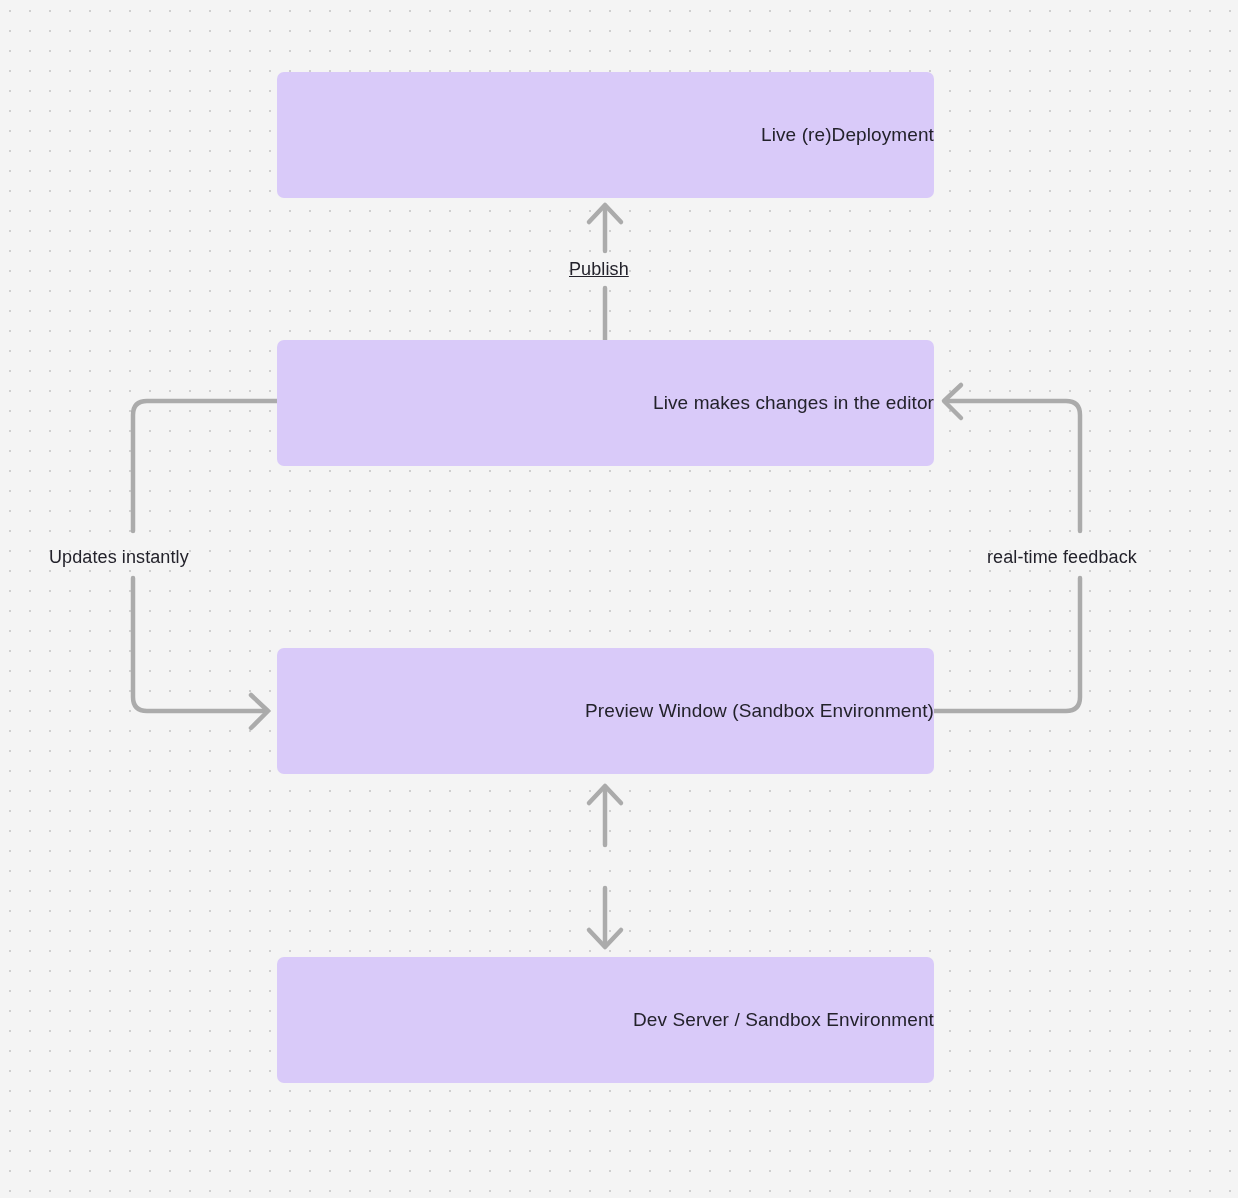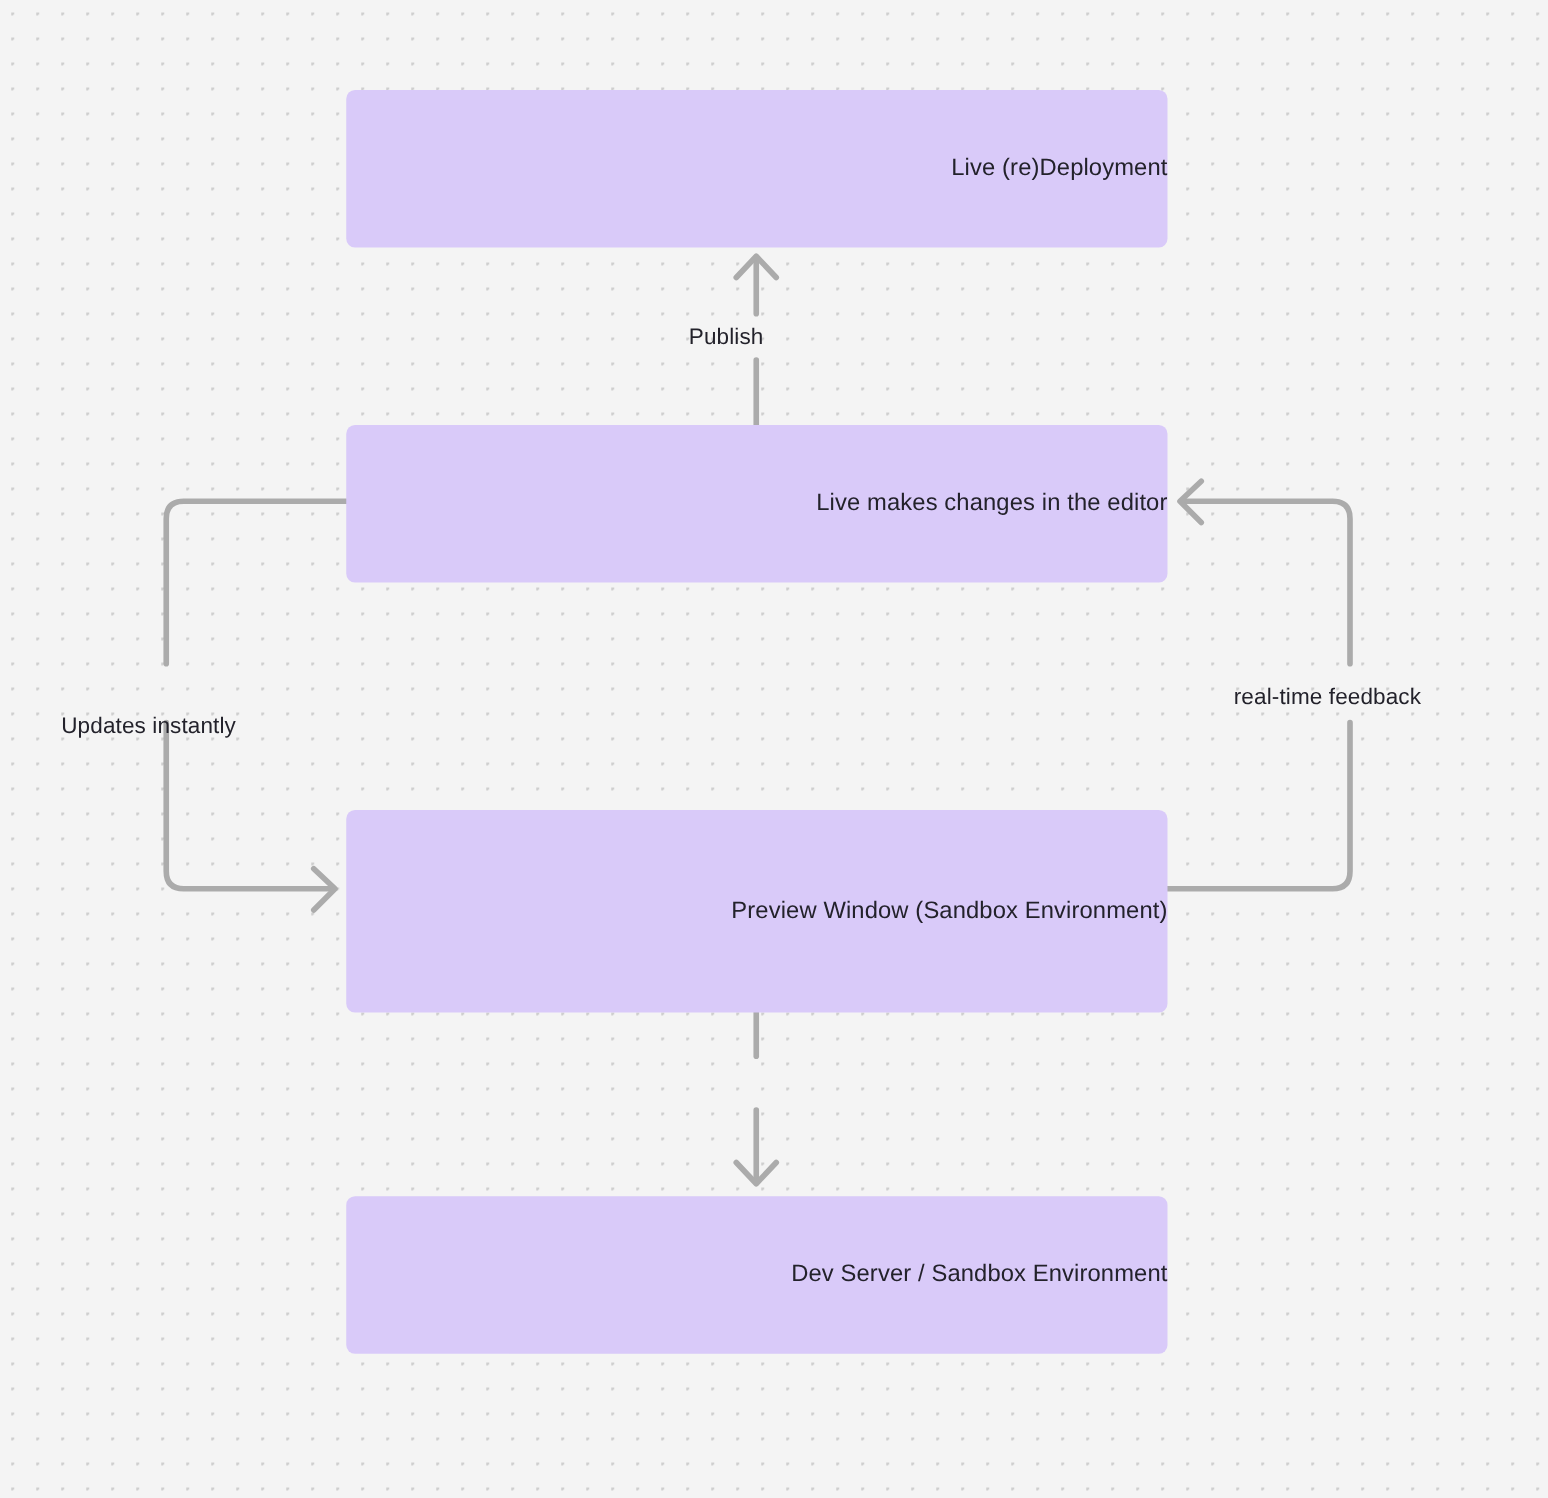--- a/index.html
+++ b/index.html
@@ -50,37 +50,37 @@
     line-height: 1.25;
     color: #23222b;
     text-align: center;
     letter-spacing: 0.1px;
     white-space: nowrap;
     user-select: none;
   }
 
   #node-live      { left: 277px; top: 72px;  width: 657px; height: 126px; }
   #node-editor    { left: 277px; top: 340px; width: 657px; height: 126px; }
-  #node-preview   { left: 277px; top: 648px; width: 657px; height: 162px; }
+  #node-preview   { left: 277px; top: 648px; width: 657px; height: 126px; }
   #node-devserver { left: 277px; top: 957px; width: 657px; height: 126px; }
 
   
   .edge-label {
     position: absolute;
     font-family: "Liberation Sans", sans-serif;
     font-size: 18px;
     color: #23222b;
     letter-spacing: 0.1px;
     white-space: nowrap;
     background: transparent;
     z-index: 4;
     user-select: none;
   }
-  #label-publish          { left: 551px; top: 259px; }
-  #label-updates-instantly{ left: 49px;  top: 547px; margin-top: 23px; }
+  #label-publish          { left: 569px; top: 259px; text-decoration: underline; }
+  #label-updates-instantly{ left: 49px;  top: 547px; }
   #label-realtime         { left: 987px; top: 547px; }
   #label-spunup           { left: 415px; top: 856px; }
 </style>
 </head>
 <body>
 
 <div id="canvas">
 
   <svg id="edges" viewBox="0 0 1238 1198" width="1238" height="1198" xmlns="http://www.w3.org/2000/svg">
 

